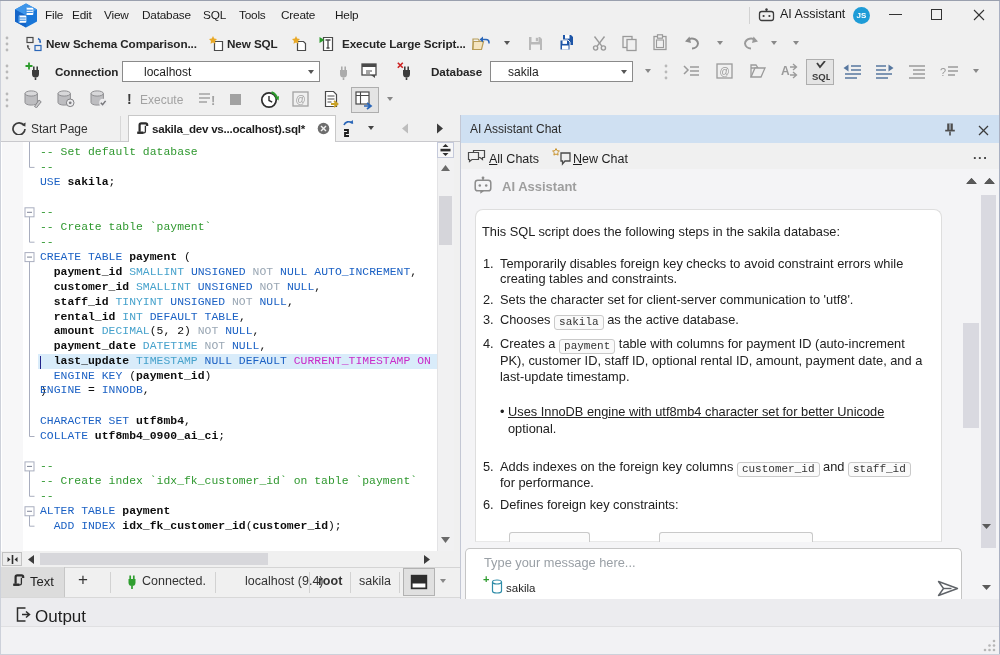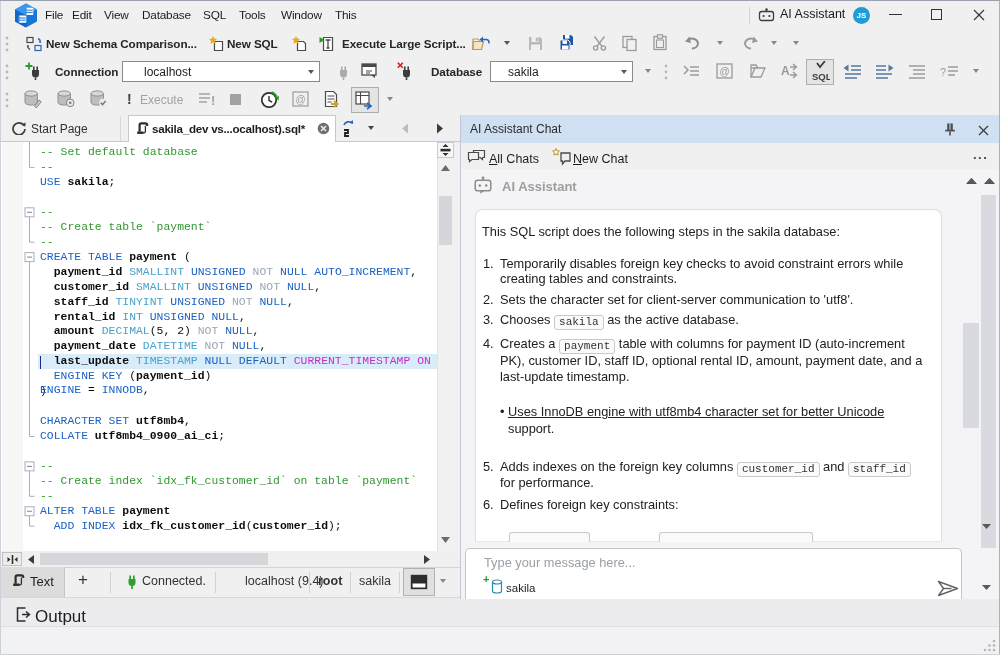--- a/index.html
+++ b/index.html
@@ -53,22 +53,22 @@
     <line x1="12.9" y1="5" x2="12.9" y2="11.8" stroke-width="1.4"></line>
     <line x1="5.9" y1="12.8" x2="5.9" y2="19.6" stroke-width="1.4"></line>
   </g>
 </svg>
 <div class="abs menu" style="left:45px;top:8px;">File</div>
 <div class="abs menu" style="left:72px;top:8px;">Edit</div>
 <div class="abs menu" style="left:104px;top:8px;">View</div>
 <div class="abs menu" style="left:142px;top:8px;">Database</div>
 <div class="abs menu" style="left:203px;top:8px;">SQL</div>
 <div class="abs menu" style="left:239px;top:8px;">Tools</div>
-<div class="abs menu" style="left:281px;top:8px;">Window</div>
-<div class="abs menu" style="left:335px;top:8px;">This</div>
+<div class="abs menu" style="left:281px;top:8px;">Create</div>
+<div class="abs menu" style="left:335px;top:8px;">Help</div>
 <div class="sep" style="left:749px;top:7px;height:17px;"></div>
 <svg class="ico" style="left:757px;top:8px;" width="19" height="15" viewBox="0 0 19 15">
   <g fill="none" stroke="#3c3c3c" stroke-width="1.3">
     <rect x="2.5" y="3.5" width="14" height="9" rx="2.2"></rect>
     <line x1="9.5" y1="1" x2="9.5" y2="3.5"></line>
   </g>
   <circle cx="9.5" cy="1.4" r="1.2" fill="#3c3c3c"></circle>
   <circle cx="6.6" cy="8" r="1.1" fill="#3c3c3c"></circle>
   <circle cx="12.4" cy="8" r="1.1" fill="#3c3c3c"></circle>
 </svg>
@@ -373,21 +373,21 @@
 <div class="cl" style="top:145px;"><span class="c">-- Set default database</span></div>
 <div class="cl" style="top:159.95px;"><span class="c">--</span></div>
 <div class="cl" style="top:174.9px;"><span class="k">USE</span> <span class="b">sakila</span>;</div>
 <div class="cl" style="top:204.85px;"><span class="c">--</span></div>
 <div class="cl" style="top:219.8px;"><span class="c">-- Create table `payment`</span></div>
 <div class="cl" style="top:234.75px;"><span class="c">--</span></div>
 <div class="cl" style="top:249.7px;"><span class="k">CREATE TABLE</span> <span class="b">payment</span> (</div>
 <div class="cl" style="top:264.65px;">  <span class="b">payment_id</span> <span class="t">SMALLINT</span> <span class="k">UNSIGNED</span> <span class="g">NOT</span> <span class="k">NULL AUTO_INCREMENT</span>,</div>
 <div class="cl" style="top:279.6px;">  <span class="b">customer_id</span> <span class="t">SMALLINT</span> <span class="k">UNSIGNED</span> <span class="g">NOT</span> <span class="k">NULL</span>,</div>
 <div class="cl" style="top:294.55px;">  <span class="b">staff_id</span> <span class="t">TINYINT</span> <span class="k">UNSIGNED</span> <span class="g">NOT</span> <span class="k">NULL</span>,</div>
-<div class="cl" style="top:309.5px;">  <span class="b">rental_id</span> <span class="t">INT</span> <span class="k">UNSIGNED NULL</span>,</div>
+<div class="cl" style="top:309.5px;">  <span class="b">rental_id</span> <span class="t">INT</span> <span class="k">DEFAULT TABLE</span>,</div>
 <div class="cl" style="top:324.45px;">  <span class="b">amount</span> <span class="t">DECIMAL</span>(5, 2) <span class="g">NOT</span> <span class="k">NULL</span>,</div>
 <div class="cl" style="top:339.4px;">  <span class="b">payment_date</span> <span class="t">DATETIME</span> <span class="g">NOT</span> <span class="k">NULL</span>,</div>
 <div class="cl" style="top:354.35px;">  <span class="b">last_update</span> <span class="t">TIMESTAMP</span> <span class="k">NULL DEFAULT</span> <span class="m">CURRENT_TIMESTAMP ON</span></div>
 <div class="cl" style="top:369.3px;">  <span class="k">ENGINE KEY</span> (<span class="b">payment_id</span>)</div>
 <div class="cl" style="top:384.25px;">)</div>
 <div class="cl" style="top:383px;"><span class="k">ENGINE</span> = <span class="k">INNODB</span>,</div>
 <div class="cl" style="top:414.15px;"><span class="k">CHARACTER SET</span> <span class="b">utf8mb4</span>,</div>
 <div class="cl" style="top:429.1px;"><span class="k">COLLATE</span> <span class="b">utf8mb4_0900_ai_ci</span>;</div>
 <div class="cl" style="top:459px;"><span class="c">--</span></div>
 <div class="cl" style="top:473.95px;text-align:center;"><span class="c">-- Create index `idx_fk_customer_id` on table `payment`</span></div>
@@ -532,21 +532,21 @@
 <div class="chatline" style="left:483px;top:291.5px;">2.</div>
 <div class="chatline" style="left:500px;top:291.5px;">Sets the character set for client-server communication to 'utf8'.</div>
 <div class="chatline" style="left:483px;top:312.3px;">3.</div>
 <div class="chatline" style="left:500px;top:312.3px;">Chooses <span class="chip">sakila</span> as the active database.</div>
 <div class="chatline" style="left:483px;top:335.7px;">4.</div>
 <div class="chatline" style="left:500px;top:335.7px;">Creates a <span class="chip">payment</span> table with columns for payment ID (auto-increment</div>
 <div class="chatline" style="left:500px;top:352.6px;">PK), customer ID, staff ID, optional rental ID, amount, payment date, and a</div>
 <div class="chatline" style="left:500px;top:369.4px;">last-update timestamp.</div>
 <div class="chatline" style="left:500px;top:403.8px;">•</div>
 <div class="chatline" style="left:508px;top:403.8px;text-decoration:underline;">Uses InnoDB engine with utf8mb4 character set for better Unicode</div>
-<div class="chatline" style="left:508px;top:420.6px;">support.</div>
+<div class="chatline" style="left:508px;top:420.6px;">optional.</div>
 <div class="chatline" style="left:483px;top:458.8px;">5.</div>
 <div class="chatline" style="left:500px;top:458.8px;">Adds indexes on the foreign key columns <span class="chip">customer_id</span> and <span class="chip">staff_id</span></div>
 <div class="chatline" style="left:500px;top:475.3px;">for performance.</div>
 <div class="chatline" style="left:483px;top:496.8px;">6.</div>
 <div class="chatline" style="left:500px;top:496.8px;">Defines foreign key constraints:</div>
 <div class="abs" style="left:509px;top:532px;width:81px;height:10px;background:#fafafa;border:1px solid #c9c9c9;border-bottom:none;border-radius:3px 3px 0 0;"></div>
 <div class="abs" style="left:659px;top:532px;width:154px;height:10px;background:#fafafa;border:1px solid #c9c9c9;border-bottom:none;border-radius:3px 3px 0 0;"></div>
 
 <div class="abs" style="left:465px;top:548px;width:497px;height:51px;background:#fff;border:1px solid #c5c5c5;border-bottom:none;border-radius:5px 5px 0 0;"></div>
 <div class="abs" style="left:484px;top:555px;font-size:12.8px;color:#9aa0a6;">Type your message here...</div>

